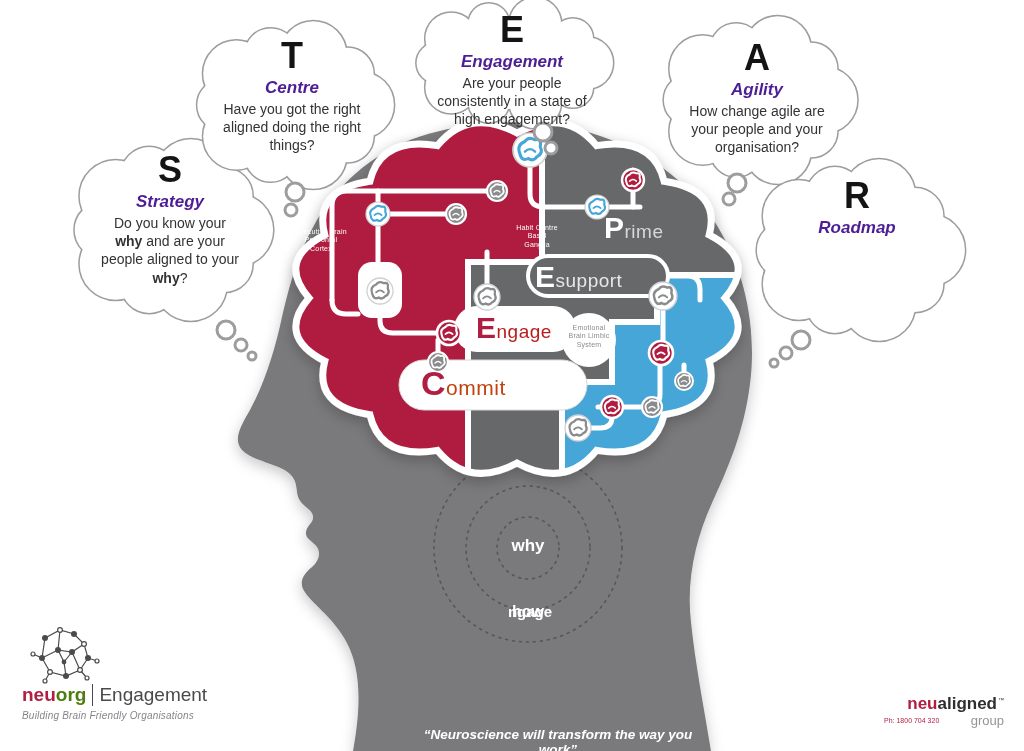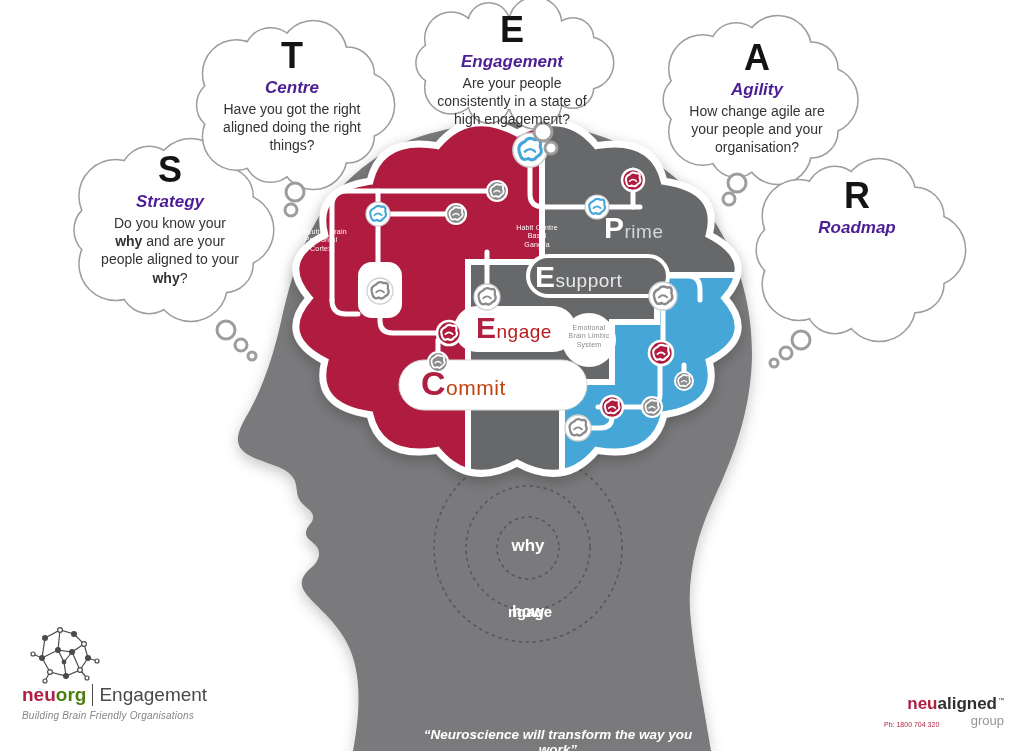--- a/index.html
+++ b/index.html
@@ -32,21 +32,21 @@
   .logoL .neu{color:#b01f41}
   .logoL .org{color:#4d7c0f}
   .logoL .fw{color:#4a4a4c;font-weight:400;border-left:1.5px solid #4a4a4c;margin-left:6px;padding-left:6px}
   .tagline{position:absolute;left:22px;top:710px;font-size:10px;font-style:italic;color:#85868a;letter-spacing:.2px}
   
   .logoR{position:absolute;left:884px;top:694px;width:120px}
   .logoR .row1{display:flex;align-items:baseline;justify-content:flex-end}
   .logoR .neu{color:#b01f41;font-weight:bold;font-size:17px}
   .logoR .res{color:#2f2f31;font-weight:bold;font-size:17px}
   .logoR .tm{font-size:6px;color:#2f2f31;vertical-align:top;margin-left:1px;transform:translateY(-7px)}
-  .logoR .row2{display:flex;justify-content:space-between;align-items:flex-end;margin-top:-1px}
+  .logoR .row2{display:flex;justify-content:space-between;align-items:center;margin-top:-1px}
   .logoR .phone{font-size:7px;color:#b01f41}
   .logoR .grp{font-size:13px;color:#939598}
 </style>
 </head>
 <body>
 
 <div class="stage">
 
   <svg width="1024" height="751" viewBox="0 0 1024 751">
     <defs>

